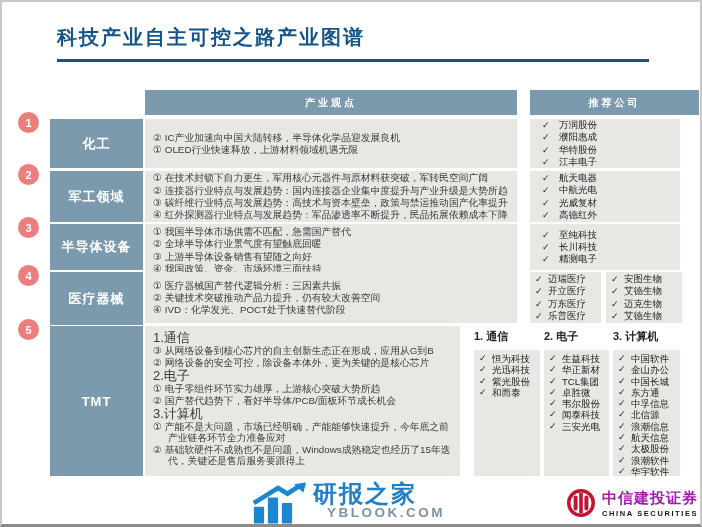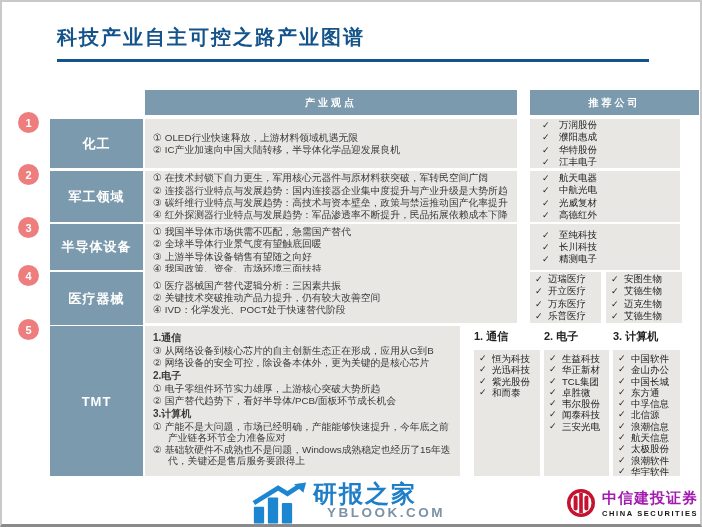--- a/index.html
+++ b/index.html
@@ -34,21 +34,21 @@
   }
   .vp-box{
     position:absolute;left:143px;width:372px;background:var(--gray);
     box-sizing:border-box;padding:3px 8px;font-size:9.8px;color:#3b3b3b;
     line-height:11.3px;display:flex;flex-direction:column;justify-content:center;
     overflow:hidden;
   }
   .vp-box.tmt-vp{width:315px;justify-content:flex-start;padding-top:5px;}
   .vp-item{padding-left:15px;text-indent:-15px;margin:0.5px 0;}
   .vp-marker{margin-right:3px;}
-  .vp-heading{font-weight:bold;font-size:10px;margin:1px 0;}
+  .vp-heading{font-weight:normal;font-size:13px;margin:1px 0;}
   .co-box{
     position:absolute;background:var(--gray);box-sizing:border-box;
     padding:4px 0 4px 12px;display:flex;flex-direction:column;justify-content:center;
     overflow:hidden;
   }
   .co-box.sm{padding-left:5px;}
   .co-box.tmt-co{justify-content:flex-start;padding-top:3px;padding-left:5px;line-height:11.3px;}
   .co-item{display:flex;align-items:center;line-height:12.2px;}
   .tmt-co .co-item{line-height:11.3px;}
   .check{width:17px;flex:none;font-size:9px;color:#222;}
@@ -73,22 +73,22 @@
   <div class="title">科技产业自主可控之路产业图谱</div>
   <div class="title-line"></div>
 
   <div class="hdr" id="hdr-viewpoints">产业观点</div>
   <div class="hdr" id="hdr-companies">推荐公司</div>
 
   <div id="rows-container">
       <div class="cat-box" style="top: 117px; height: 49px;">化工</div>
       <div class="num-circle" style="top: 110px;">1</div>
       <div class="vp-box" style="top: 117px; height: 49px;">
+        <div class="vp-item"><span class="vp-marker">②</span>IC产业加速向中国大陆转移，半导体化学品迎发展良机</div>
         <div class="vp-item"><span class="vp-marker">①</span>OLED行业快速释放，上游材料领域机遇无限</div>
-        <div class="vp-item"><span class="vp-marker">②</span>IC产业加速向中国大陆转移，半导体化学品迎发展良机</div>
       </div>
       <div class="co-box" style="left: 528px; width: 150px; top: 117px; height: 49px;">
         <div class="co-item">
           <span class="check">✓</span>
           <span class="co-name">万润股份</span>
         </div>
         <div class="co-item">
           <span class="check">✓</span>
           <span class="co-name">濮阳惠成</span>
         </div>

